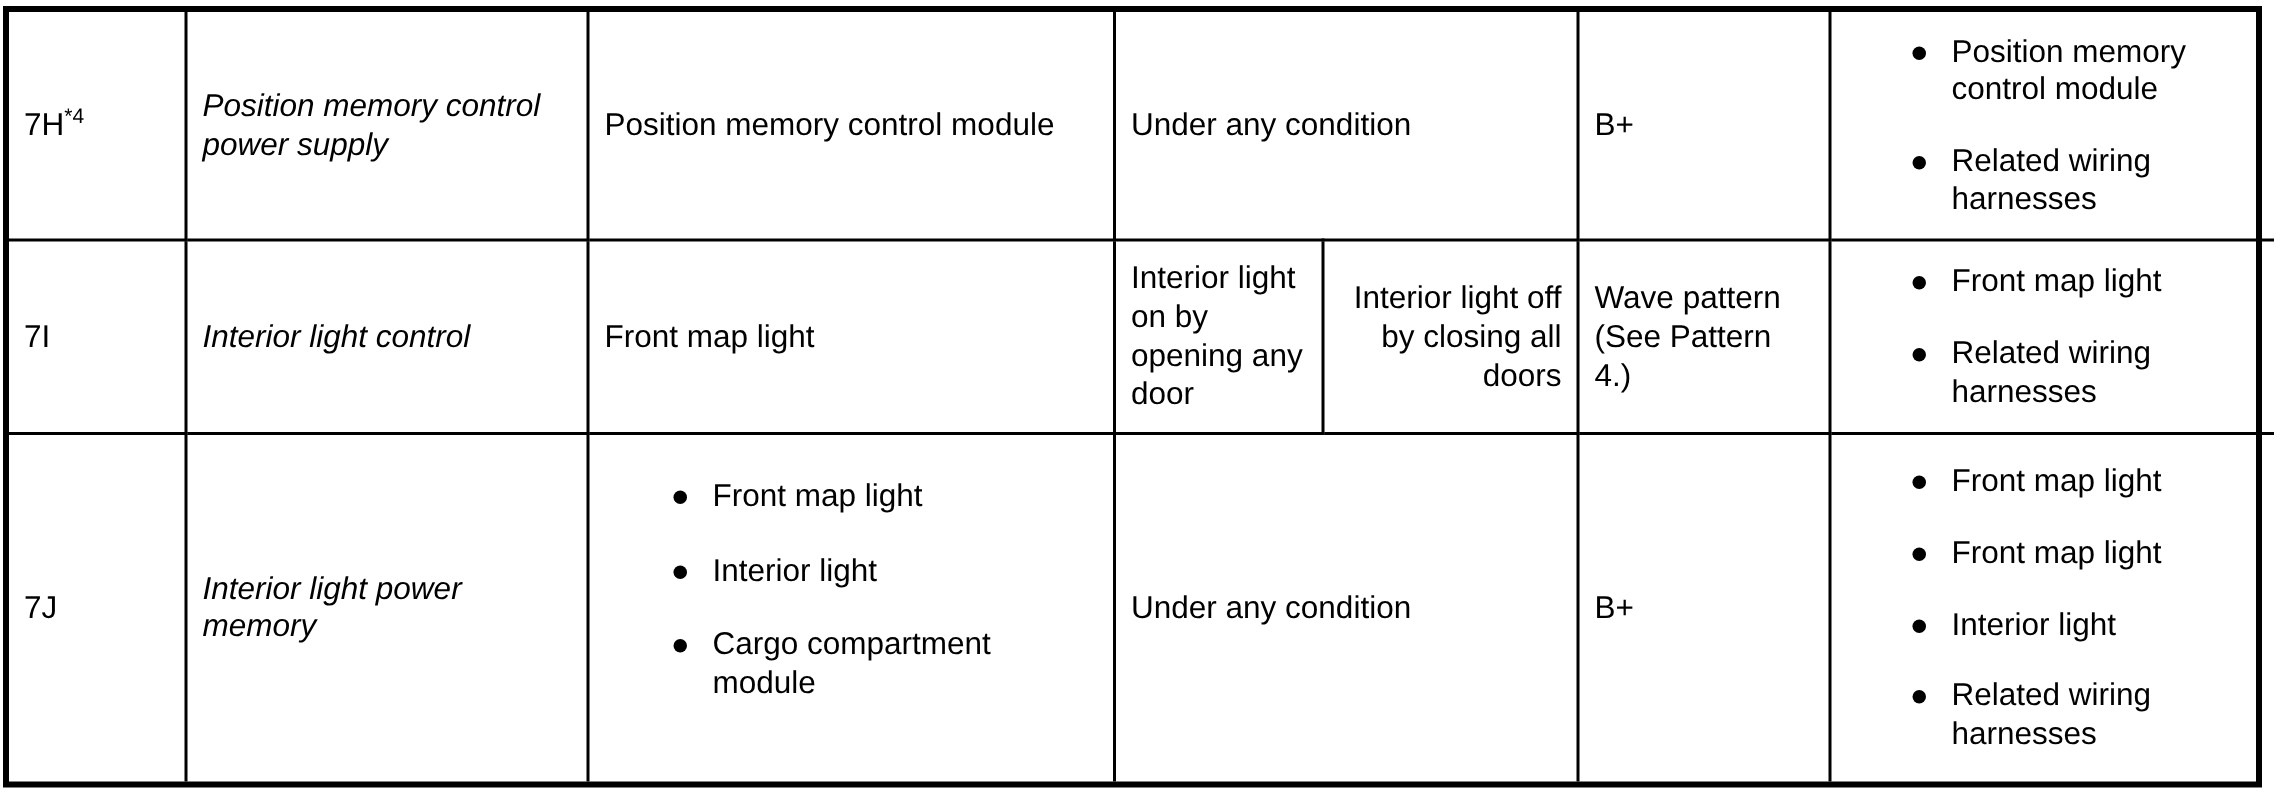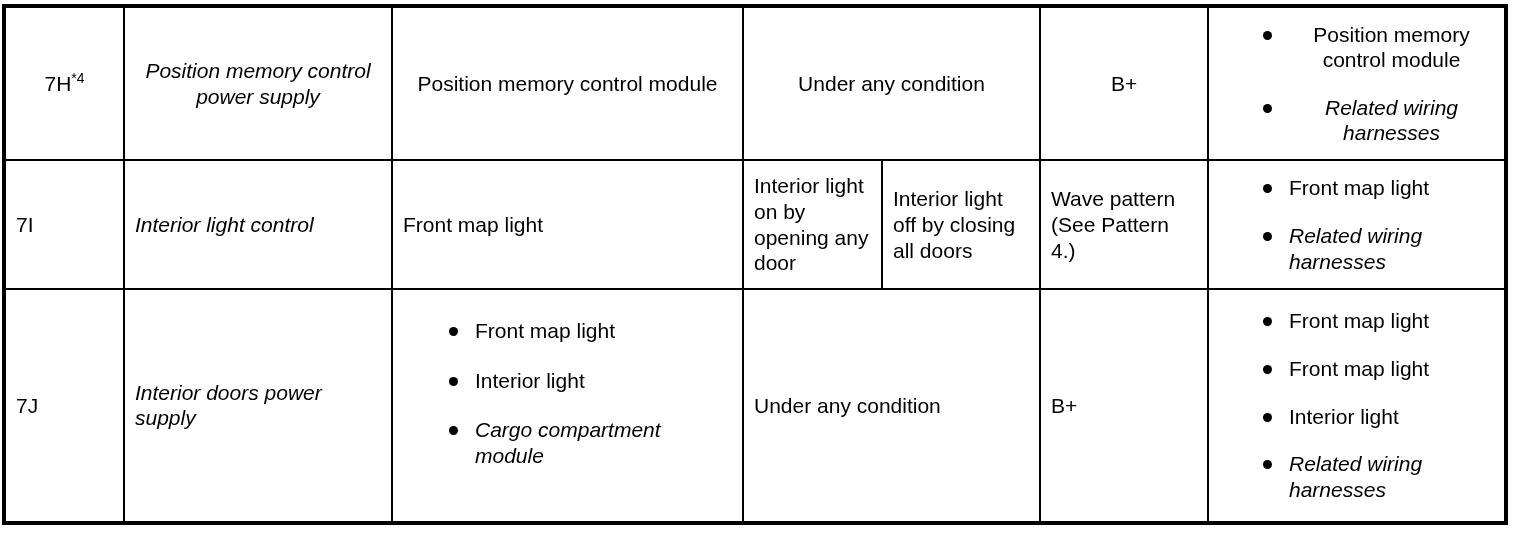--- a/index.html
+++ b/index.html
@@ -36,48 +36,48 @@
   table.spec-table td {
     border: 2px solid #000;
     vertical-align: middle;
     padding: 4px 10px;
     font-size: 21px;
     line-height: 1.22;
     box-sizing: border-box;
   }
 
   
-  table.spec-table tr:first-child td { border-top: 0; text-align: center; }
+  table.spec-table tr:first-child td { border-top: 0; }
   table.spec-table tr:last-child  td { border-bottom: 0; }
   table.spec-table td:first-child { border-left: 0; }
   table.spec-table td.last-col    { border-right: 0; }
 
   
   .col-code   { width: 118px; }
   .col-system { width: 268px; font-style: italic; }
   .col-part   { width: 351px; }
   .col-cond-a { width: 139px; margin-left: 44px; }
-  .col-cond-b { width: 158px; }
+  .col-cond-b { width: 170px; text-align: right; }
   .col-sig    { width: 168px; }
   .col-rel    { width: 296px; }
 
   .cell-top { vertical-align: top; }
 
   
   ul.bullets {
     list-style: none;
     margin: 0;
     padding: 0;
   }
   ul.bullets li {
     position: relative;
     padding-left: 30px;
     margin: 0 0 22px 0;
   }
-  ul.bullets li:last-child { margin-bottom: 0; font-style: italic; }
+  ul.bullets li:last-child { margin-bottom: 0; }
   ul.bullets li .dot {
     position: absolute;
     left: 4px;
     top: 9px;
     width: 9px;
     height: 9px;
     border-radius: 50%;
     background: #000;
   }
   ul.bullets.tight li { margin-bottom: 24px; }
@@ -137,21 +137,21 @@
           <li><span class="dot"></span><span>Front map light</span></li>
           <li><span class="dot"></span><span>Related wiring harnesses</span></li>
         </ul>
       </td>
     </tr>
 
     <tr>
       <td class="col-code">
         <span>7J</span>
       </td>
-      <td class="col-system">Interior doors power supply</td>
+      <td class="col-system">Interior light power memory</td>
       <td class="col-part part-cell">
         <ul class="bullets tight">
           <li><span class="dot"></span><span>Front map light</span></li>
           <li><span class="dot"></span><span>Interior light</span></li>
           <li><span class="dot"></span><span>Cargo compartment module</span></li>
         </ul>
       </td>
       <td colspan="2">Under any condition</td>
       <td class="col-sig">B+</td>
       <td class="col-rel last-col rel-cell">

